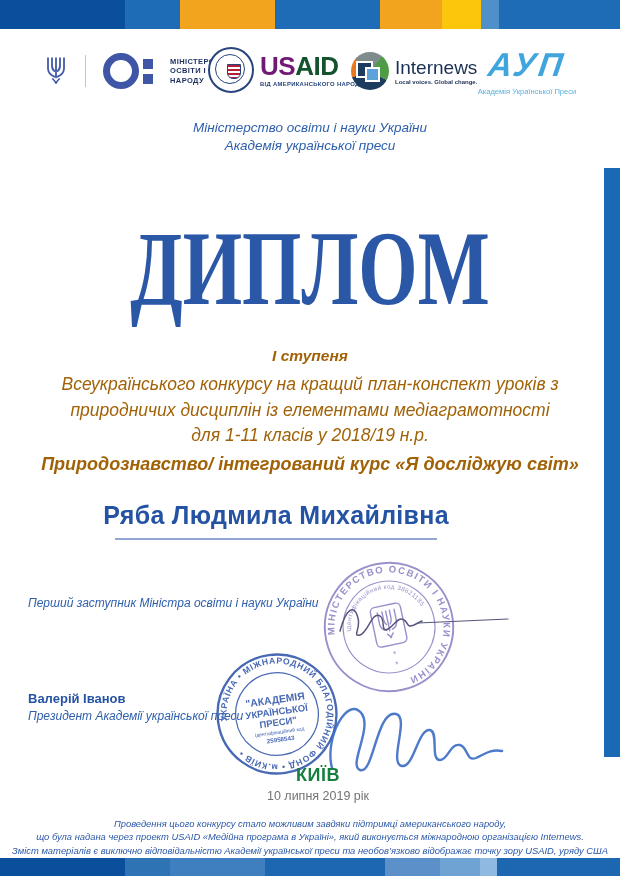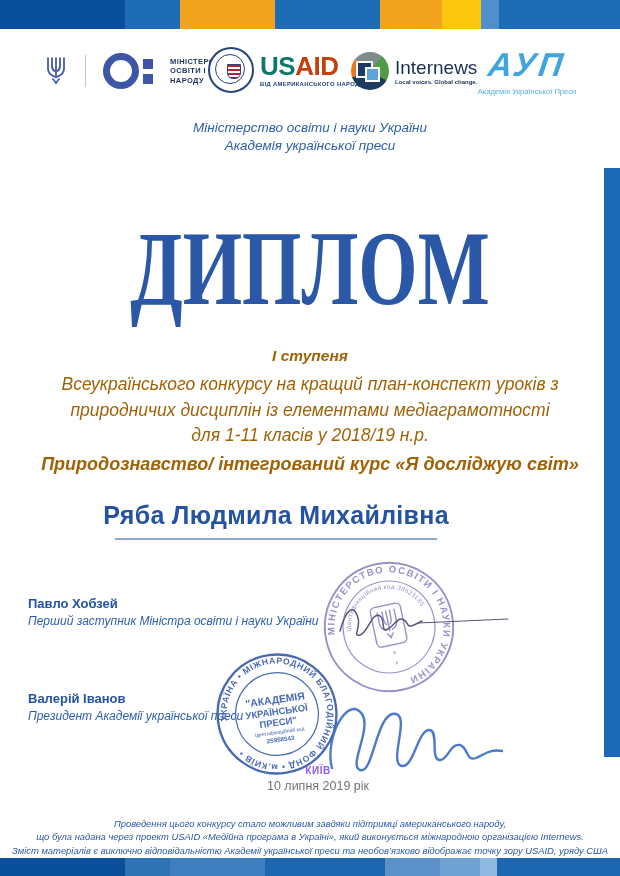--- a/index.html
+++ b/index.html
@@ -21,21 +21,21 @@
   .mon-mark{display:flex;align-items:center;gap:4px;}
   .mon-ring{width:22px;height:22px;border:7px solid #3f56a7;border-radius:50%;}
   .mon-squares{display:flex;flex-direction:column;gap:5px;}
   .mon-squares i{width:10px;height:10px;background:#3f56a7;}
   .mon-text{font-size:7.5px;font-weight:bold;color:#1c2f5e;line-height:9.5px;letter-spacing:.4px;}
   .logo-usaid{position:absolute;left:208px;top:2px;display:flex;gap:6px;align-items:center;}
   .usaid-seal{width:42px;height:42px;border-radius:50%;border:2px solid #27457c;position:relative;background:#fff;}
   .usaid-seal .inner{position:absolute;left:5px;top:5px;width:28px;height:28px;border:1.5px solid #27457c;border-radius:50%;}
   .usaid-seal .shield{position:absolute;left:17px;top:15px;width:12px;height:13px;background:repeating-linear-gradient(180deg,#b52036 0 2px,#fff 2px 4px);border:1px solid #27457c;border-radius:0 0 6px 6px;}
   .usaid-word{font-size:26px;font-weight:bold;letter-spacing:-.5px;line-height:26px;}
-  .usaid-word .us{color:#0f766e;} .usaid-word .aid{color:#c2410c;}
+  .usaid-word .us{color:#701a75;} .usaid-word .aid{color:#14532d;}
   .usaid-tag{font-size:5.9px;color:#27457c;font-weight:bold;letter-spacing:.3px;margin-top:2px;}
   .logo-internews{position:absolute;left:351px;top:7px;display:flex;gap:6px;align-items:center;}
   .inews-globe{width:38px;height:38px;border-radius:50%;position:relative;overflow:hidden;
      background:conic-gradient(#7e8c8e 0 40deg,#4f9b46 40deg 120deg,#1c3b5e 120deg 250deg,#e87722 250deg 310deg,#7e8c8e 310deg 360deg);}
   .inews-globe .sq1{position:absolute;left:5px;top:9px;width:13px;height:13px;background:#1c3b5e;border:2px solid #fff;}
   .inews-globe .sq2{position:absolute;left:14px;top:15px;width:11px;height:11px;background:#5ba3d9;border:2px solid #fff;}
   .inews-word{font-size:19px;font-weight:normal;color:#1b2f55;line-height:19px;}
   .inews-tag{font-size:6px;font-weight:bold;color:#1b2f55;margin-top:2px;}
   .logo-aup{position:absolute;left:474px;top:0;width:106px;text-align:center;}
   .aup-mark{font-size:33px;font-weight:bold;font-style:italic;color:#41a5dd;letter-spacing:3px;transform:skewX(-8deg);line-height:40px;}
@@ -61,21 +61,21 @@
   .sig-name{font-size:13px;font-weight:bold;color:#2553a4;margin-bottom:3px;}
   .sig-title{font-size:12px;font-style:italic;color:#2d5fac;}
   
   .stamp{position:absolute;}
   .stamp-ministry{left:322px;top:560px;width:134px;height:134px;transform:rotate(-12deg);opacity:.9;}
   .stamp-aup{left:214px;top:651px;width:126px;height:126px;transform:rotate(-8deg);opacity:.95;}
   .sig-ministry-svg{position:absolute;left:332px;top:593px;width:182px;height:48px;}
   .sig-aup-svg{position:absolute;left:316px;top:678px;width:198px;height:100px;}
   
   .place-date{position:absolute;top:765px;left:218px;width:200px;text-align:center;}
-  .city{font-size:10px;font-weight:bold;color:#8b5cf6;letter-spacing:.5px;}
+  .city{font-size:18px;font-weight:bold;color:#15803d;letter-spacing:.5px;}
   .date{font-size:12.5px;color:#737373;margin-top:3px;}
   .footer{position:absolute;top:817px;left:10px;width:600px;text-align:center;font-style:italic;
       color:#2b58a8;font-size:9.4px;line-height:13.4px;}
 </style>
 </head>
 <body>
 
 <div class="page">
 
   <div class="stripe stripe-top">
@@ -161,21 +161,20 @@
     <div class="line">для 1-11 класів у 2018/19 н.р.</div>
     <div class="subject">Природознавство/ інтегрований курс «Я досліджую світ»</div>
   </div>
 
   <div class="recipient">
     <div class="name">Ряба Людмила Михайлівна</div>
     <div class="rule"></div>
   </div>
 
   <div class="signatory sig1">
-    <div class="sig-name">Павло Хобзей</div>
     <div class="sig-title">Перший заступник Міністра освіти і науки України</div>
   </div>
   <div class="signatory sig2">
     <div class="sig-name">Валерій Іванов</div>
     <div class="sig-title">Президент Академії української преси</div>
   </div>
 
   <svg class="stamp stamp-ministry" viewBox="0 0 140 140">
     <circle cx="70" cy="70" r="67" fill="none" stroke="#9183c6" stroke-width="2"></circle>
     <circle cx="70" cy="70" r="48" fill="none" stroke="#9183c6" stroke-width="1.2"></circle>

